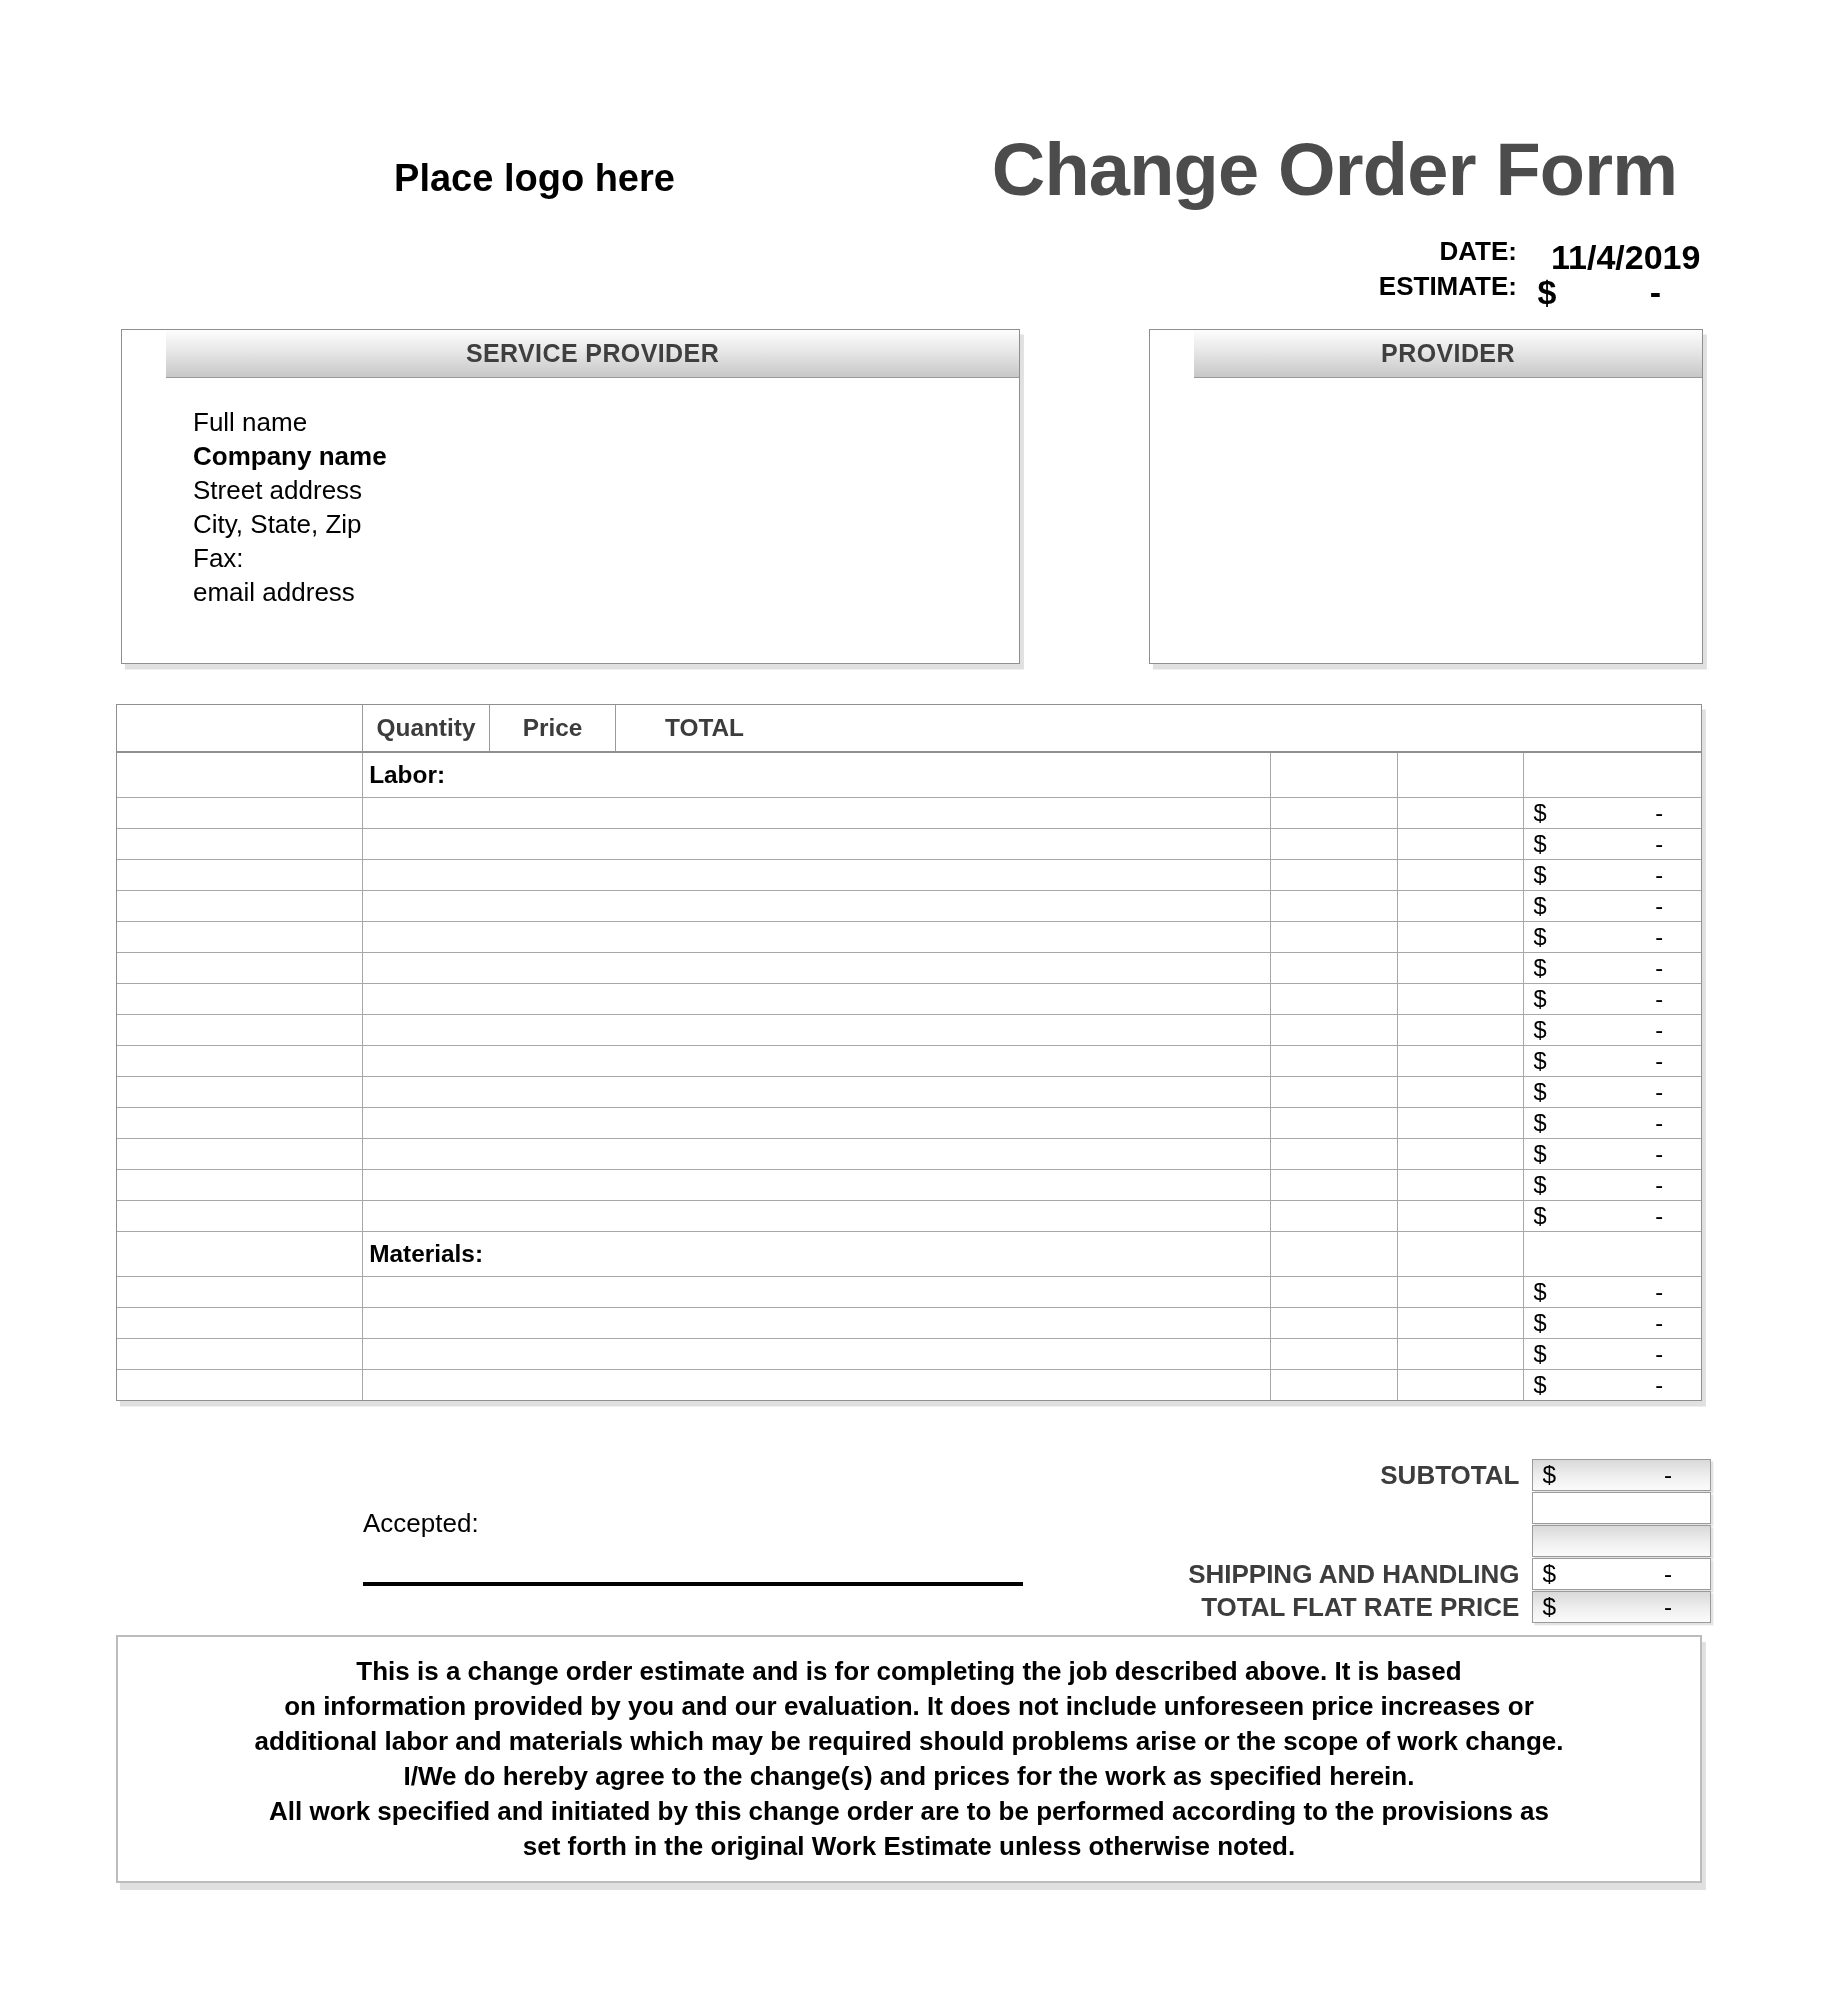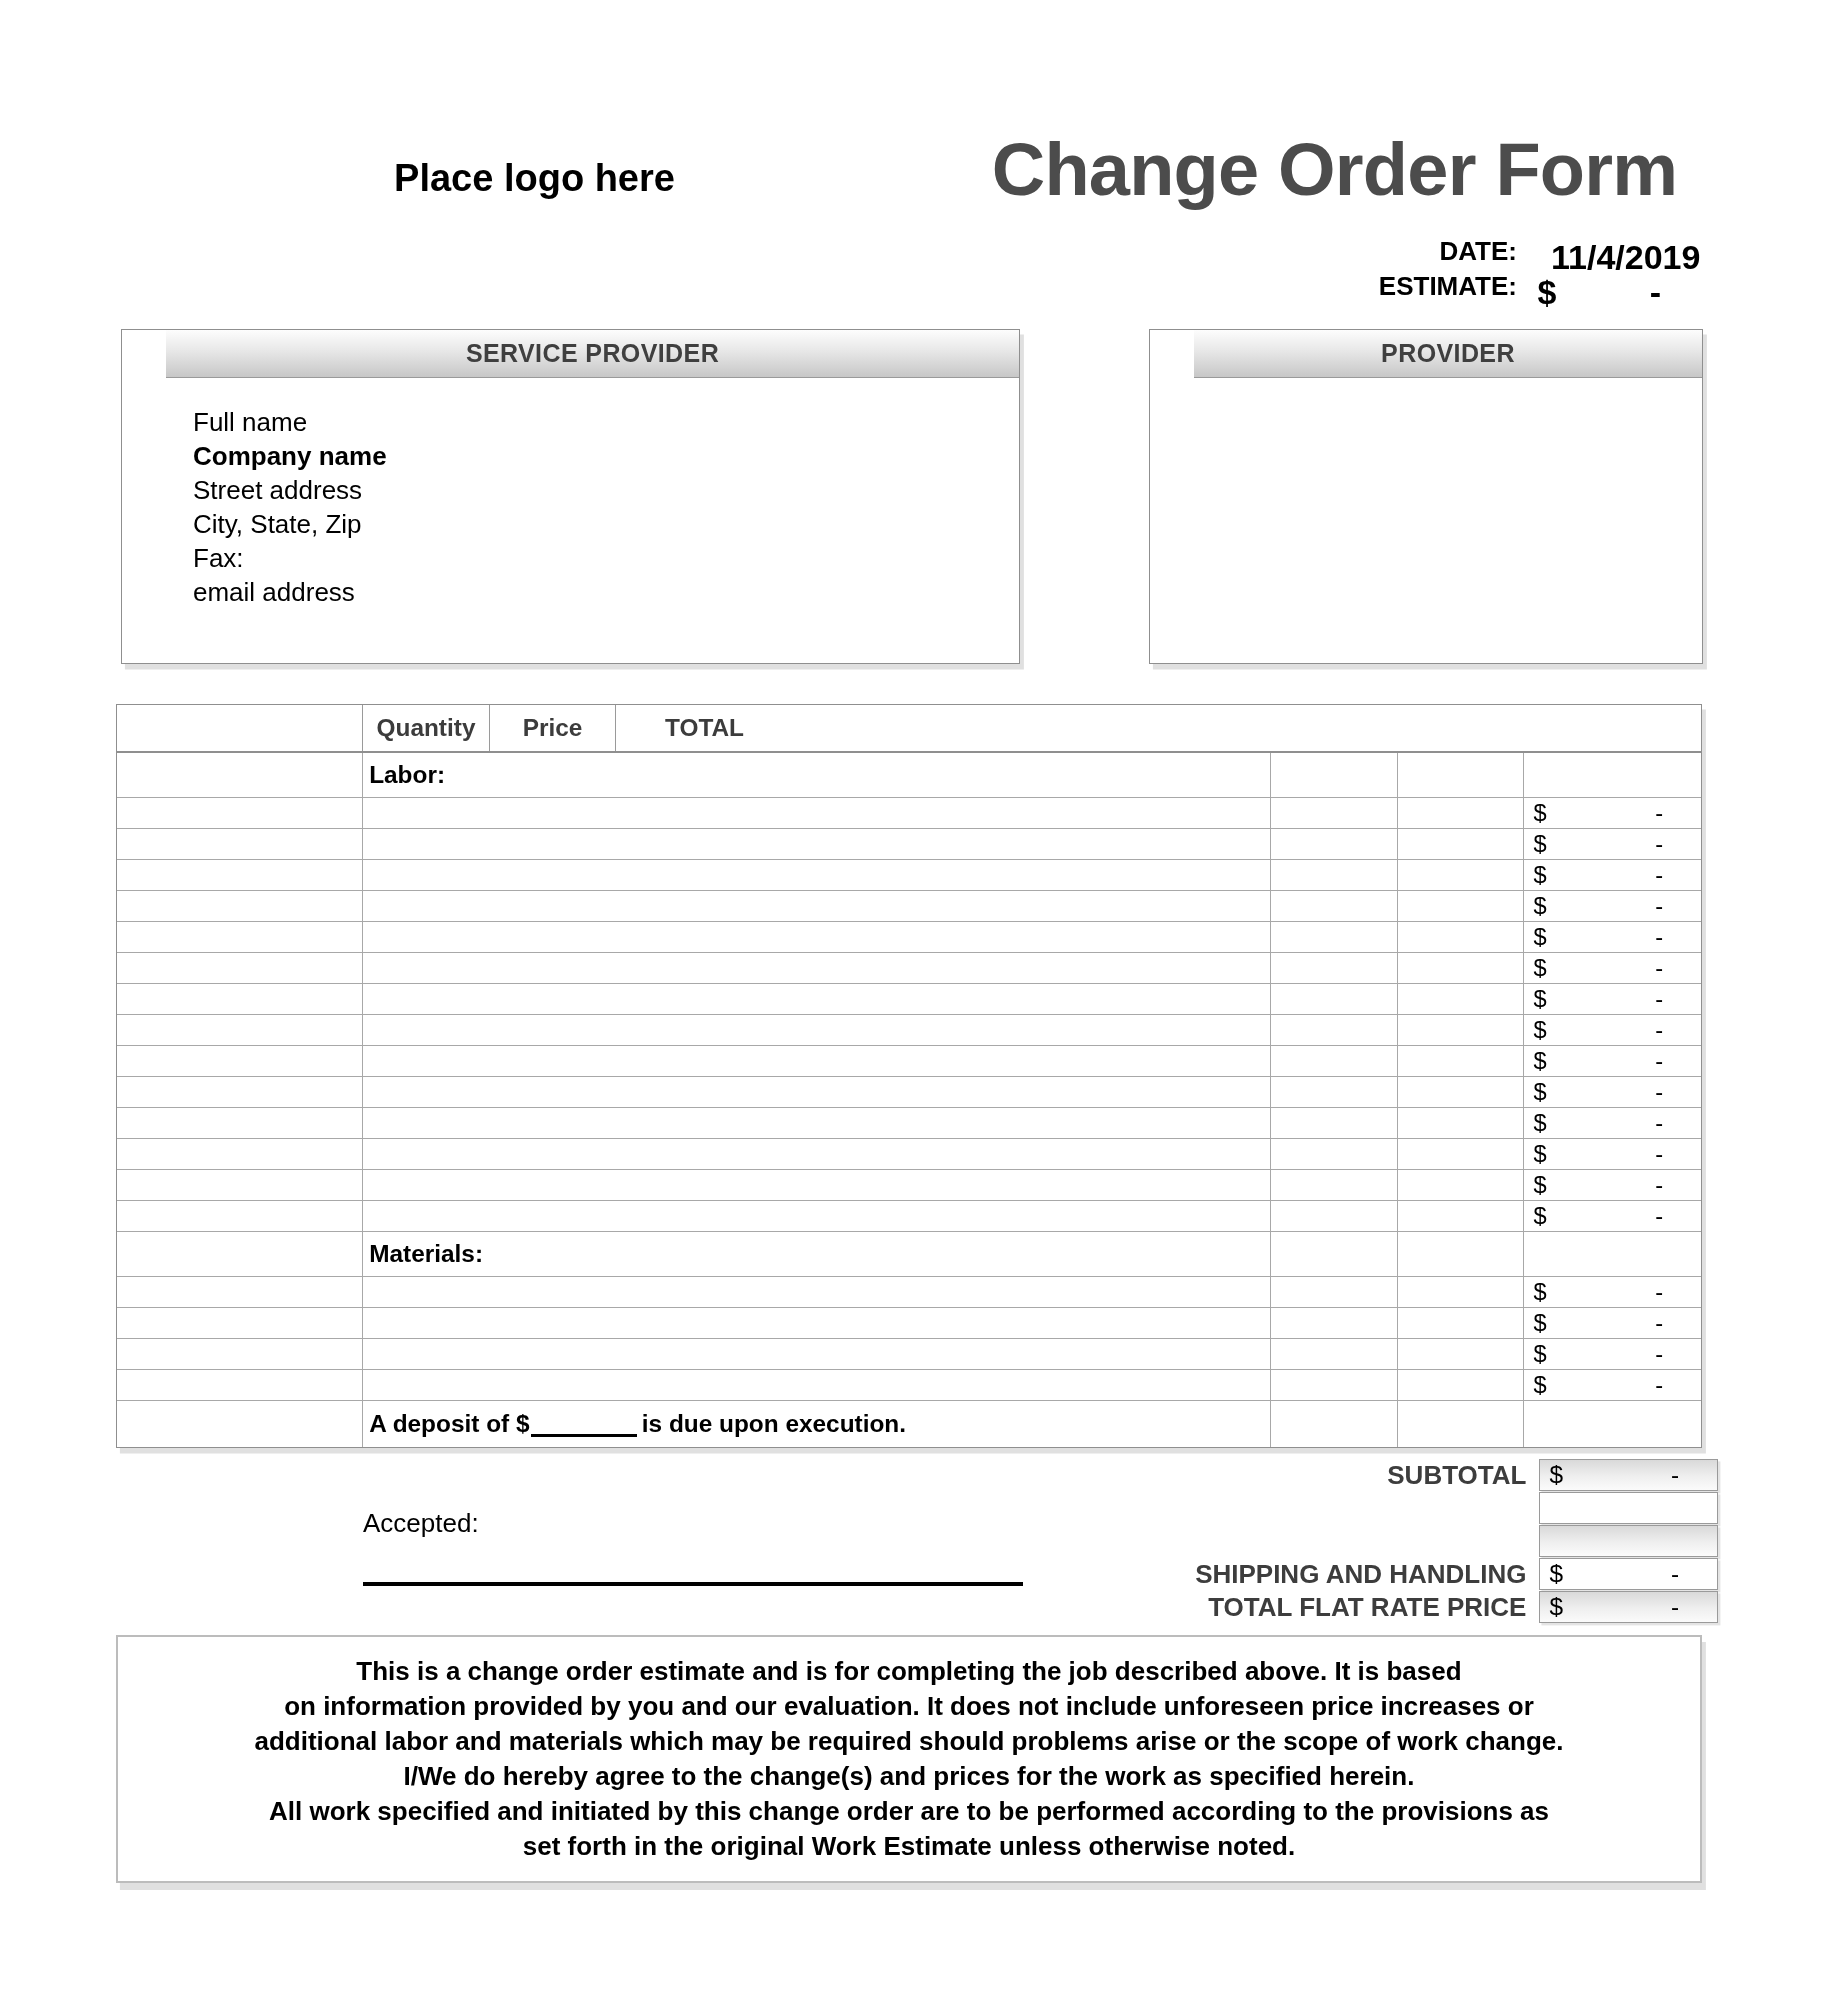--- a/index.html
+++ b/index.html
@@ -45,21 +45,21 @@
   .c-price{width:126px;}
   .c-total{width:177px;}
   .hc{display:flex;align-items:center;justify-content:center;font-size:24.4px;font-weight:700;color:#3c3c3c;border-right:1.6px solid #9a9a9a;}
   .hc.left{justify-content:flex-start;padding-left:6.3px;}
   .desc-label{display:flex;align-items:center;padding-left:6.3px;font-size:24.4px;font-weight:700;}
   .money .cur{position:absolute;left:9.4px;top:50%;transform:translateY(-50%);font-size:23.6px;}
   .money .dash{position:absolute;right:38px;top:50%;transform:translateY(-50%);font-size:23.6px;}
   .deposit-blank{display:inline-block;width:106px;border-bottom:3.9px solid #000;height:23.6px;margin:0 4.7px 0 1.6px;}
 
   
-  .summary{left:132px;top:1459px;width:1586px;}
+  .summary{left:125px;top:1459px;width:1586px;}
   .srow{display:flex;height:33px;align-items:stretch;}
   .s-label{flex:1;display:flex;align-items:center;justify-content:flex-end;padding-right:12.6px;
     font-size:26px;font-weight:700;color:#3d3d3d;}
   .s-cell{width:177px;position:relative;border:1.6px solid #9a9a9a;box-shadow:2.4px 2.4px 0 #e4e4e4;margin-bottom:0.8px;background:#fff;}
   .s-cell.gradient{background:linear-gradient(180deg,#d9d9d9 0%,#efefef 55%,#fbfbfb 100%);}
   .s-cell .cur{position:absolute;left:9.4px;top:50%;transform:translateY(-50%);font-size:24.4px;}
   .s-cell .dash{position:absolute;right:38px;top:50%;transform:translateY(-50%);font-size:24.4px;}
 
   .accepted{left:363px;top:1508px;font-size:26px;}
   .sig-line{left:363px;top:1582px;width:660px;height:3.9px;background:#000;}
@@ -301,31 +301,20 @@
     <div class="trow trow-money">
       <div class="tc c-blank"></div>
       <div class="tc c-desc"></div>
       <div class="tc c-qty"></div>
       <div class="tc c-price"></div>
       <div class="tc c-total money">
         <span class="cur">$</span>
         <span class="dash">-</span>
       </div>
     </div>
-    <div class="trow trow-deposit">
-      <div class="tc c-blank"></div>
-      <div class="tc c-desc desc-label">
-        <span class="">A deposit of $</span>
-        <span class="deposit-blank"></span>
-        <span class="">is due upon execution.</span>
-      </div>
-      <div class="tc c-qty"></div>
-      <div class="tc c-price"></div>
-      <div class="tc c-total money"></div>
-    </div>
   </div>
 
 <div class="abs summary" id="summary">
     <div class="srow">
       <div class="s-label">SUBTOTAL</div>
       <div class="s-cell gradient">
         <span class="cur">$</span>
         <span class="dash">-</span>
       </div>
     </div>

